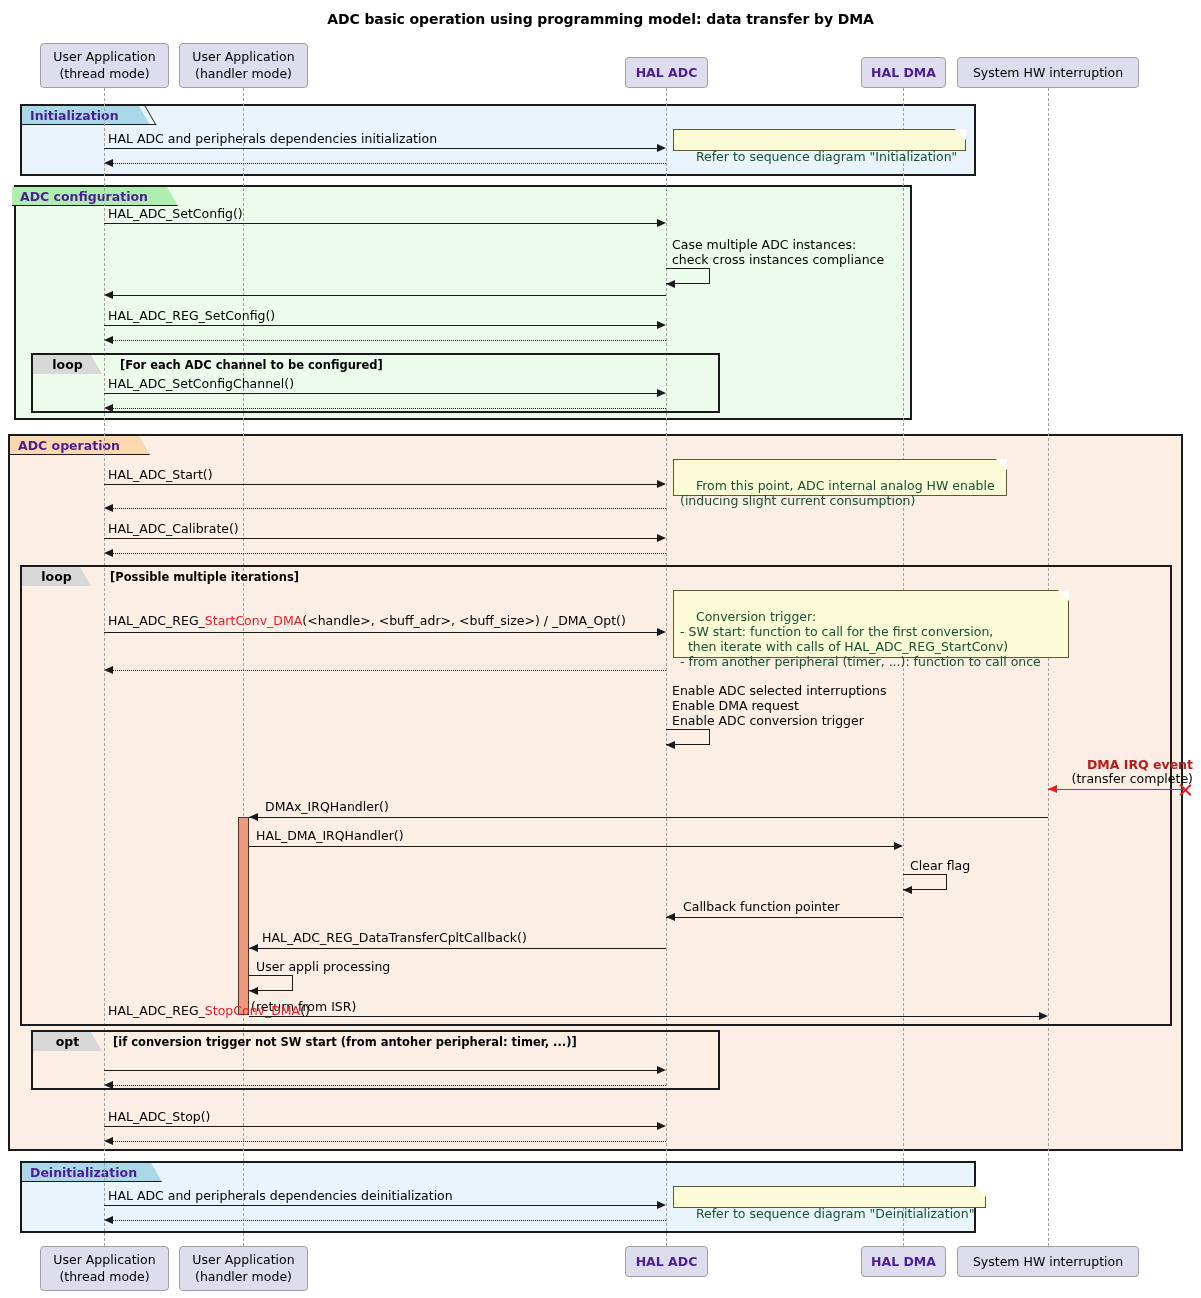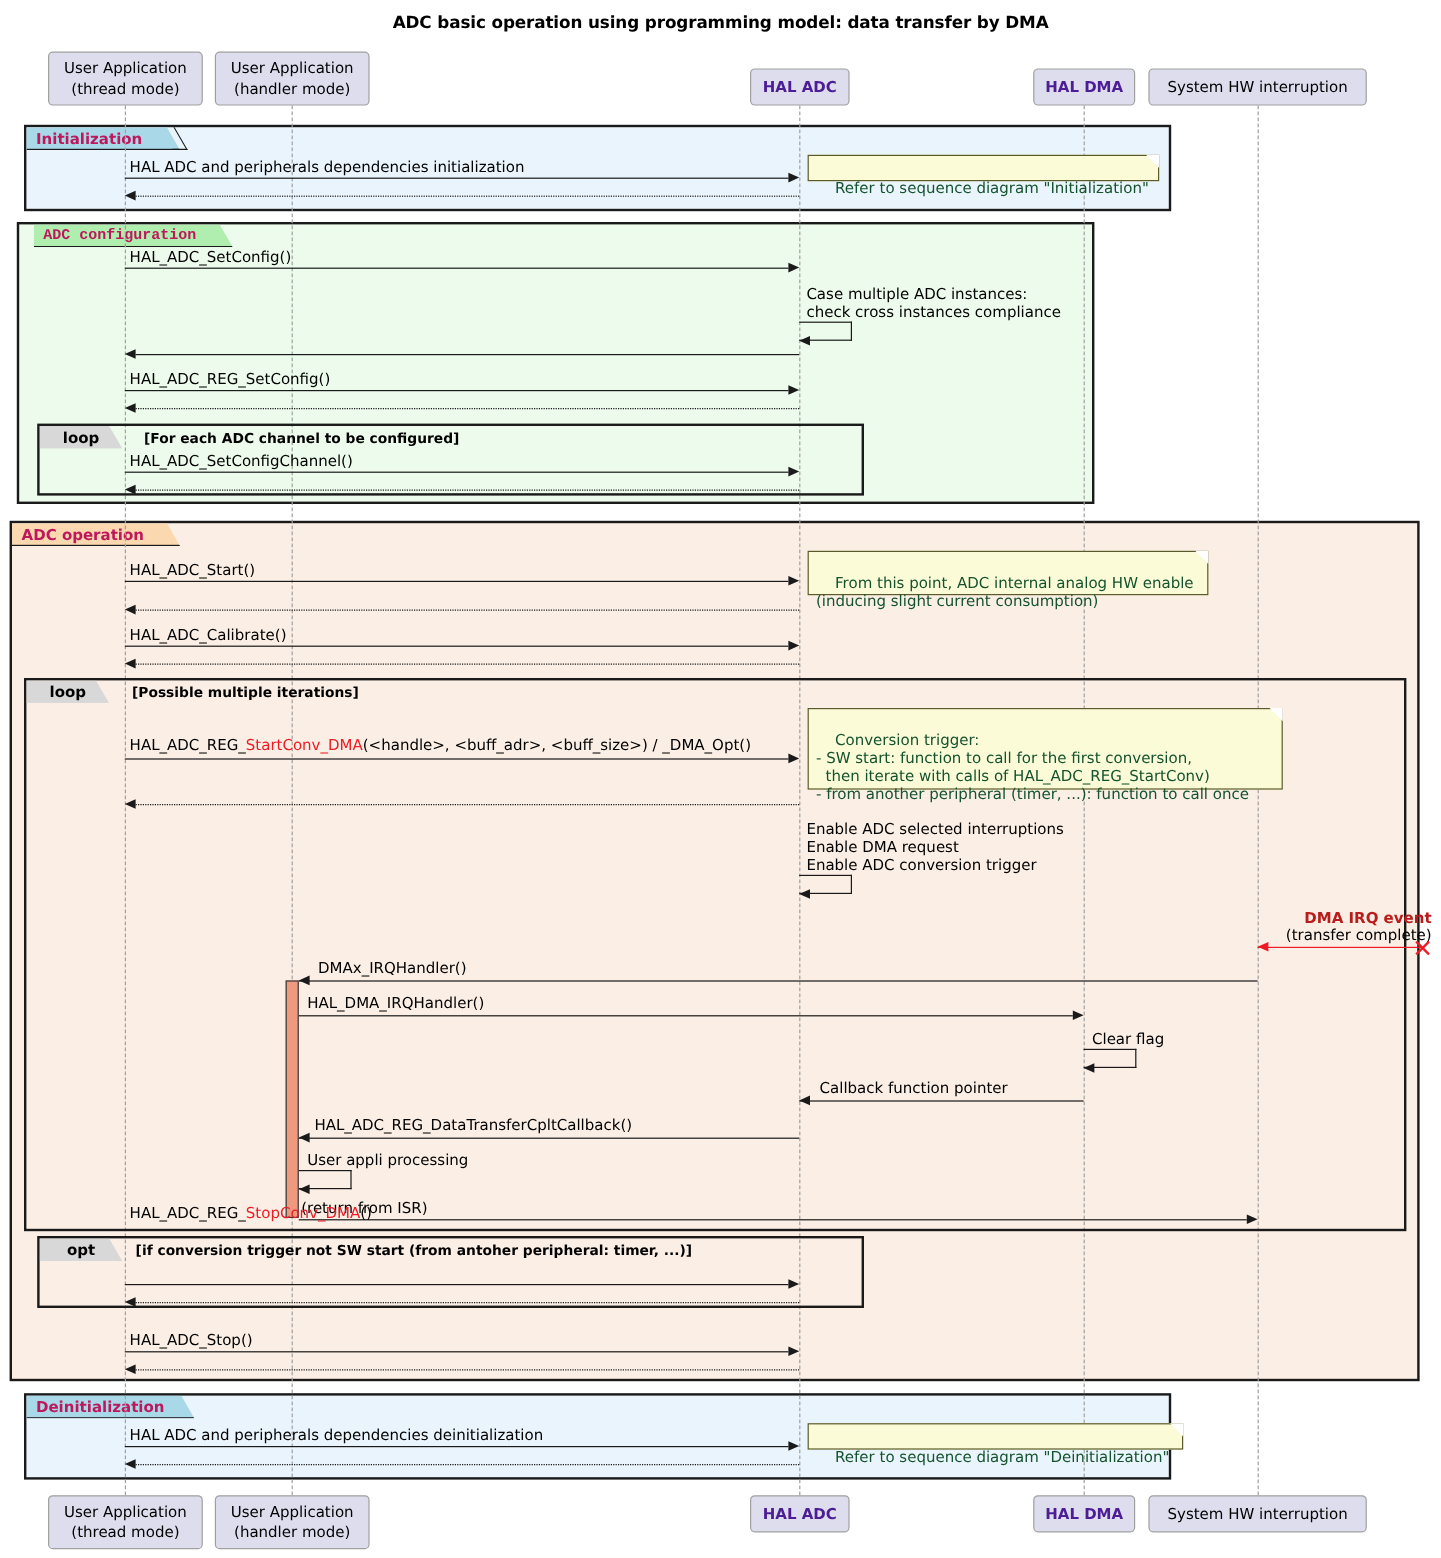--- a/index.html
+++ b/index.html
@@ -70,21 +70,21 @@
     box-sizing: border-box;
     border: 2px solid #1a1a1a;
   }
   .group-label {
     position: absolute;
     height: 19px;
     line-height: 19px;
     box-sizing: border-box;
     font-size: 12.5px;
     font-weight: bold;
-    color: #be185d;
+    color: #4c1d95;
     padding: 0 7px 0 8px;
     white-space: nowrap;
     border-right: 1px solid #1a1a1a;
     border-bottom: 1px solid #1a1a1a;
   }
   
   .pent {
     clip-path: polygon(0 0, calc(100% - 11px) 0, 100% 100%, 0 100%);
     border-right: none;
     border-bottom: none;
@@ -219,21 +219,21 @@
 
   <div class="diagram-title">ADC basic operation using programming model: data transfer by DMA</div>
 
   <div class="group" style="left:20px; top:104px; width:956px; height:72px; background:#EAF4FC;"></div>
   <div class="group-label pent" style="left:22px; top:106px; width:128px; background:#A9D8E8;">
     <span>Initialization</span>
   </div>
   <div class="abs" style="left:139px; top:106px; width:12px; height:19px; border-bottom:1px solid #1a1a1a; transform:skewX(30deg); border-right:1px solid #1a1a1a; box-sizing:border-box; background:transparent;"></div>
 
   <div class="group" style="left:14px; top:185px; width:898px; height:235px; background:#EDFBED;"></div>
-  <div class="group-label pent" style="left:28px; top:187px; width:166px; background:#AFEEAF;font-family:Liberation Mono, monospace;">
+  <div class="group-label pent" style="left:12px; top:187px; width:166px; background:#AFEEAF;">
     <span>ADC configuration</span>
   </div>
 
   <div class="group" style="left:8px; top:434px; width:1175px; height:717px; background:#FAEEE5;"></div>
   <div class="group-label pent" style="left:10px; top:436px; width:140px; background:#FBD8AF;">
     <span>ADC operation</span>
   </div>
 
   <div class="group" style="left:20px; top:1161px; width:956px; height:72px; background:#EAF4FC;"></div>
   <div class="group-label pent" style="left:22px; top:1163px; width:140px; background:#A9D8E8;">

